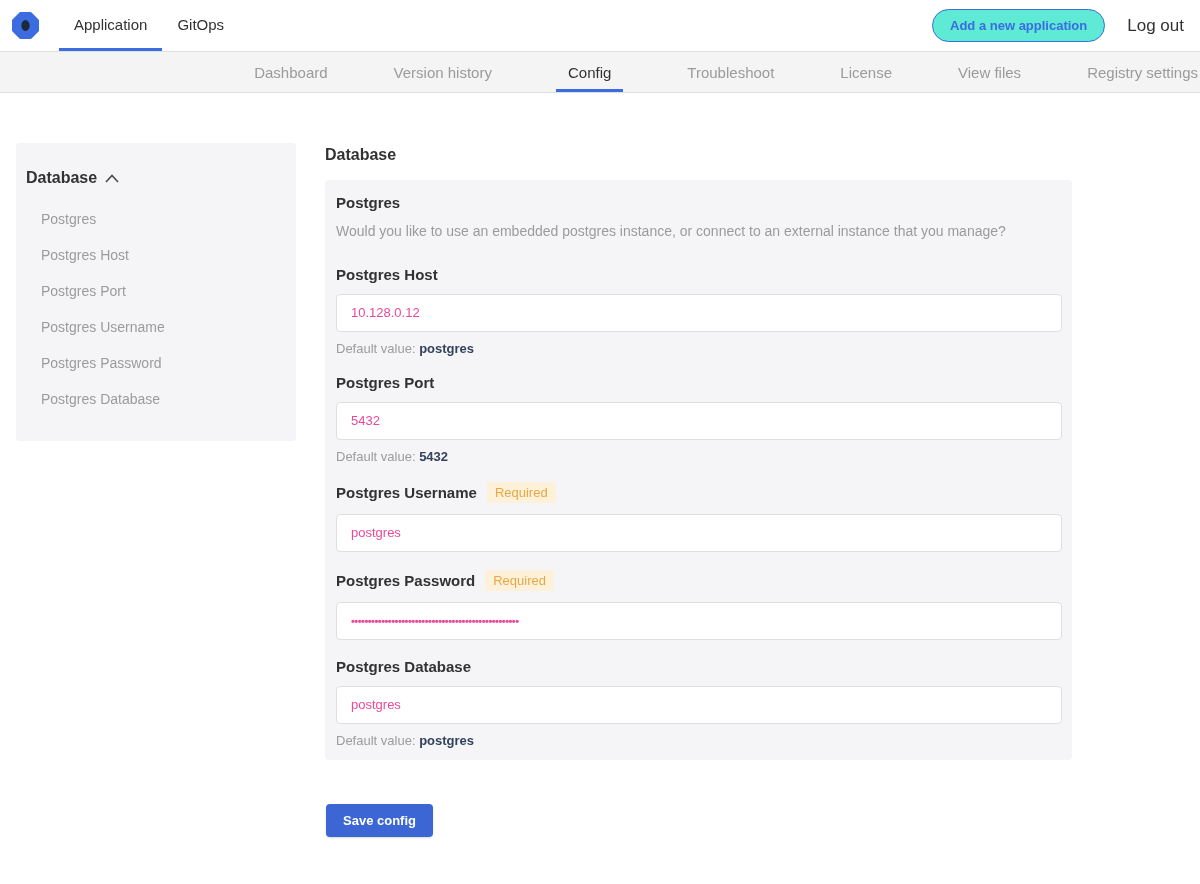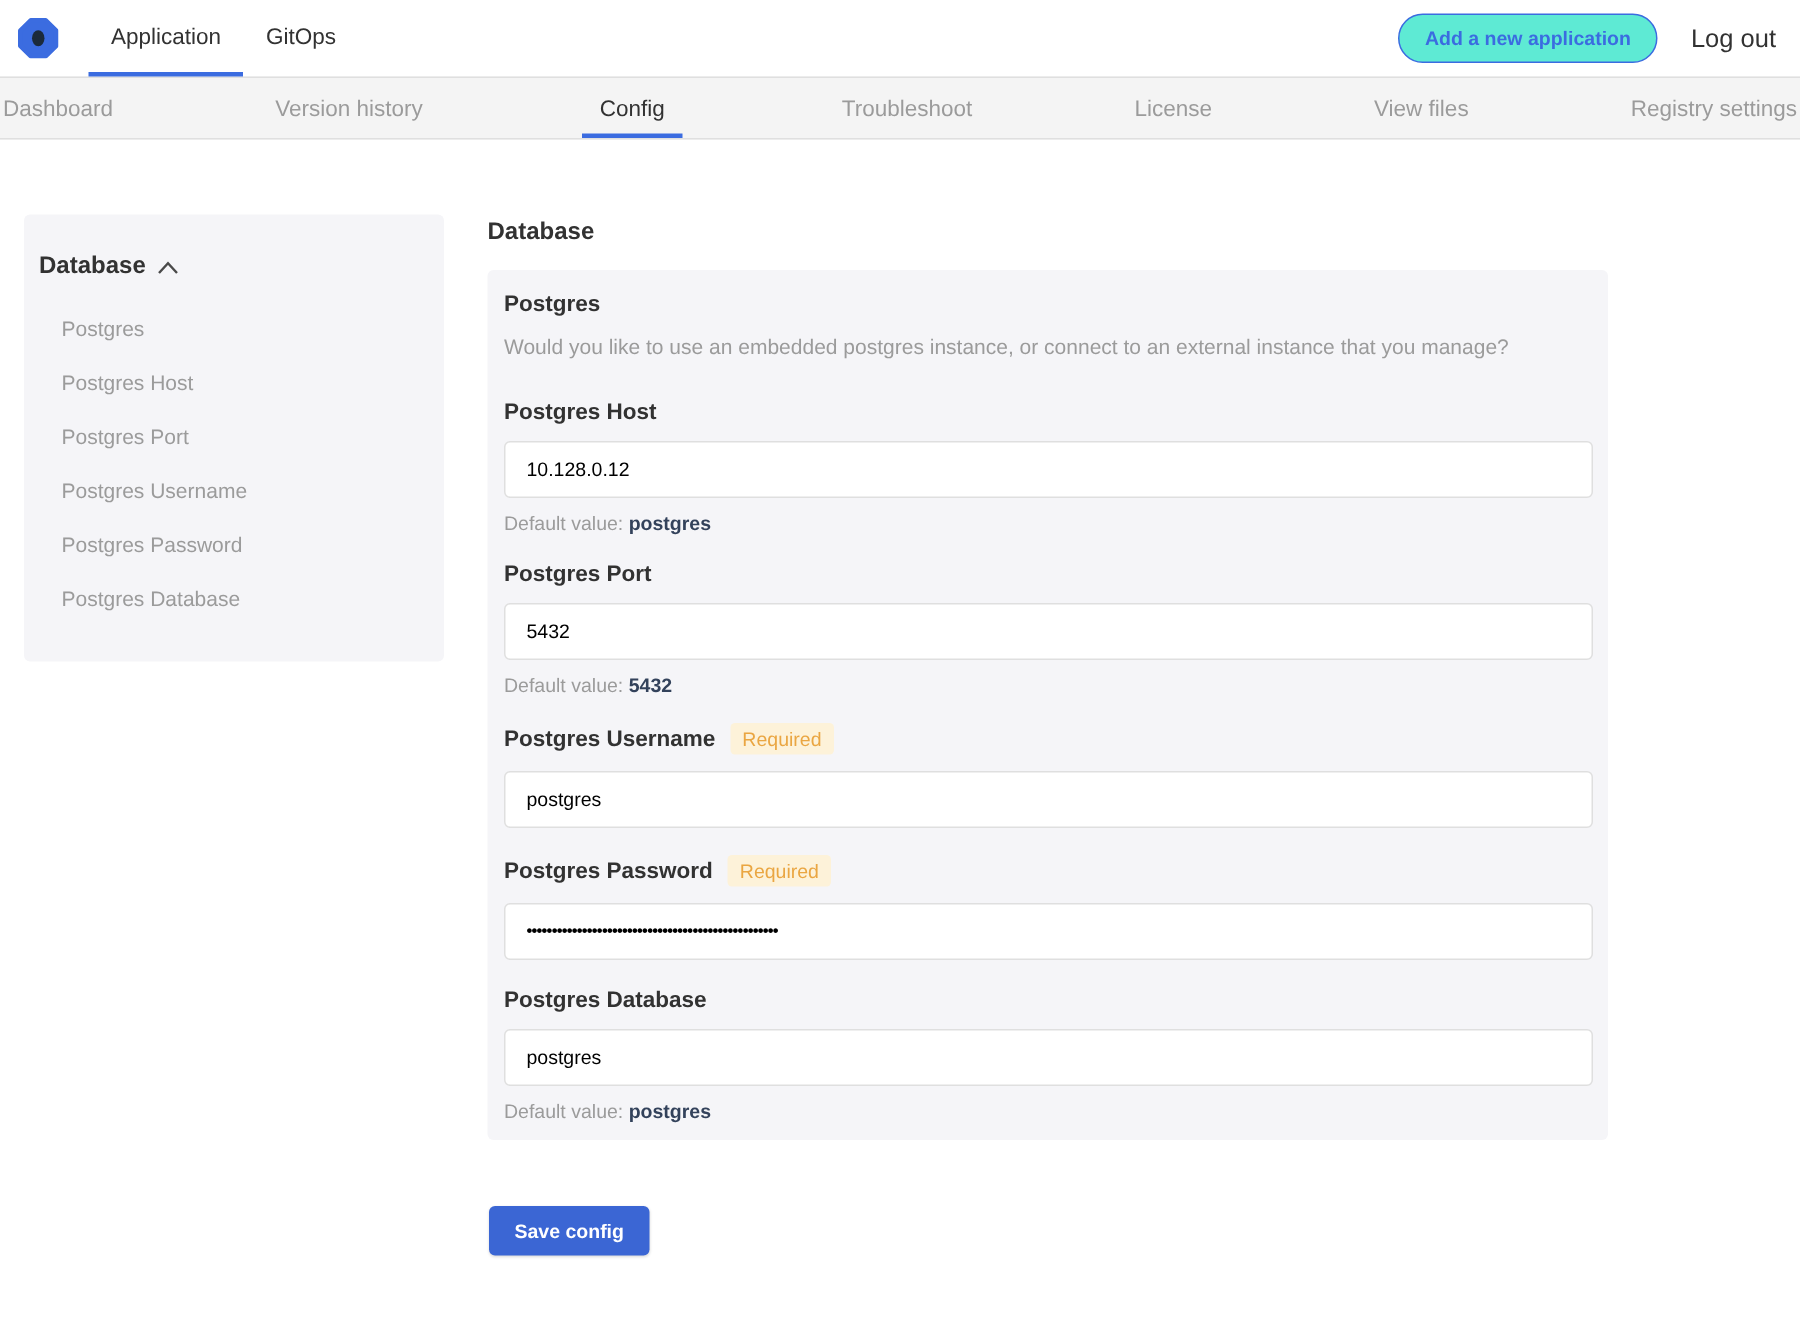--- a/index.html
+++ b/index.html
@@ -10,21 +10,21 @@
   .header { height:51px; display:flex; align-items:stretch; background:#fff; padding-left:12px; }
   .logo-wrap { display:flex; align-items:center; margin-right:20px; }
   .header-tabs { display:flex; align-items:stretch; }
   .header-tab { display:flex; align-items:center; padding:0 15px; font-size:15px; font-weight:500; color:#323232; cursor:pointer; border-bottom:3px solid transparent; }
   .header-tab.active { border-bottom-color:#3b6ce0; }
   .header-right { margin-left:auto; display:flex; align-items:center; gap:22px; padding-right:16px; }
   .add-app-btn { border:1px solid #3b6ce0; color:#3b6ce0; background:#5eead4; border-radius:17px; padding:8px 17px; font-size:13px; font-weight:bold; font-family:"Liberation Sans", sans-serif; cursor:pointer; }
   .logout { font-size:17px; color:#323232; cursor:pointer; }
 
   
-  .subnav { height:42px; background:#f4f4f4; border-top:1px solid #dfdfdf; border-bottom:1px solid #dfdfdf; display:flex; justify-content:space-between; gap:94px; }
+  .subnav { height:42px; background:#f4f4f4; border-top:1px solid #dfdfdf; border-bottom:1px solid #dfdfdf; display:flex; justify-content:flex-end; gap:62px; }
   .subnav-item { display:flex; align-items:center; font-size:15px; color:#9b9b9b; cursor:pointer; padding:0 2px; border-bottom:3px solid transparent; padding-top:3px; }
   .subnav-item.active { color:#323232; border-bottom-color:#3b6ce0; padding-left:12px; padding-right:12px; }
 
   
   .page { display:flex; padding:50px 0 0 16px; }
 
   .sidebar { width:280px; background:#f5f5f8; border-radius:4px; padding:26px 10px 24px 10px; align-self:flex-start; }
   .sidebar-group-header { display:flex; align-items:center; gap:8px; font-size:16px; font-weight:bold; color:#323232; cursor:pointer; padding-left:0; margin-bottom:14px; }
   .sidebar-item { font-size:14px; color:#9b9b9b; padding:10px 0 10px 15px; cursor:pointer; }
 
@@ -39,21 +39,21 @@
   .radio-option { display:flex; align-items:center; gap:8px; cursor:pointer; }
   .radio-circle { width:16px; height:16px; border-radius:50%; border:1px solid #979797; background:#fff; position:relative; flex:none; }
   .radio-option.checked .radio-circle { border:2px solid #3b6ce0; }
   .radio-option.checked .radio-circle::after { content:""; position:absolute; left:2px; top:2px; width:8px; height:8px; border-radius:50%; background:#3b6ce0; }
   .radio-label { font-size:15px; font-weight:bold; color:#323232; }
 
   .field { margin-bottom:18px; }
   .field-label-row { display:flex; align-items:center; gap:10px; margin-bottom:11px; }
   .field-label { font-size:15px; font-weight:bold; color:#323232; }
   .required-badge { background:#fdf2d9; color:#eaa642; font-size:13px; padding:3px 8px; border-radius:3px; }
-  .text-input { width:726px; height:38px; border:1px solid #dfdfdf; border-radius:4px; background:#fff; padding:0 14px; font-size:13px; color:#000000; font-family:"Liberation Sans", sans-serif; outline:none; display:block; }
+  .text-input { width:726px; height:38px; border:1px solid #dfdfdf; border-radius:4px; background:#fff; padding:0 14px; font-size:13px; color:#ec4899; font-family:"Liberation Sans", sans-serif; outline:none; display:block; }
   .text-input.masked { font-size:11px; letter-spacing:-0.5px; font-weight:bold; }
   .default-row { margin-top:9px; font-size:13px; color:#9b9b9b; }
   .default-row strong { color:#33425b; font-weight:bold; }
 
   .save-btn { margin-top:44px; margin-left:1px; background:#3b66d4; color:#fff; border:none; border-radius:4px; padding:9px 17px; font-size:13px; font-weight:bold; font-family:"Liberation Sans", sans-serif; cursor:pointer; box-shadow:0 1px 2px rgba(0,0,0,0.15); }
 </style>
 </head>
 <body>
 
 <div class="header">

